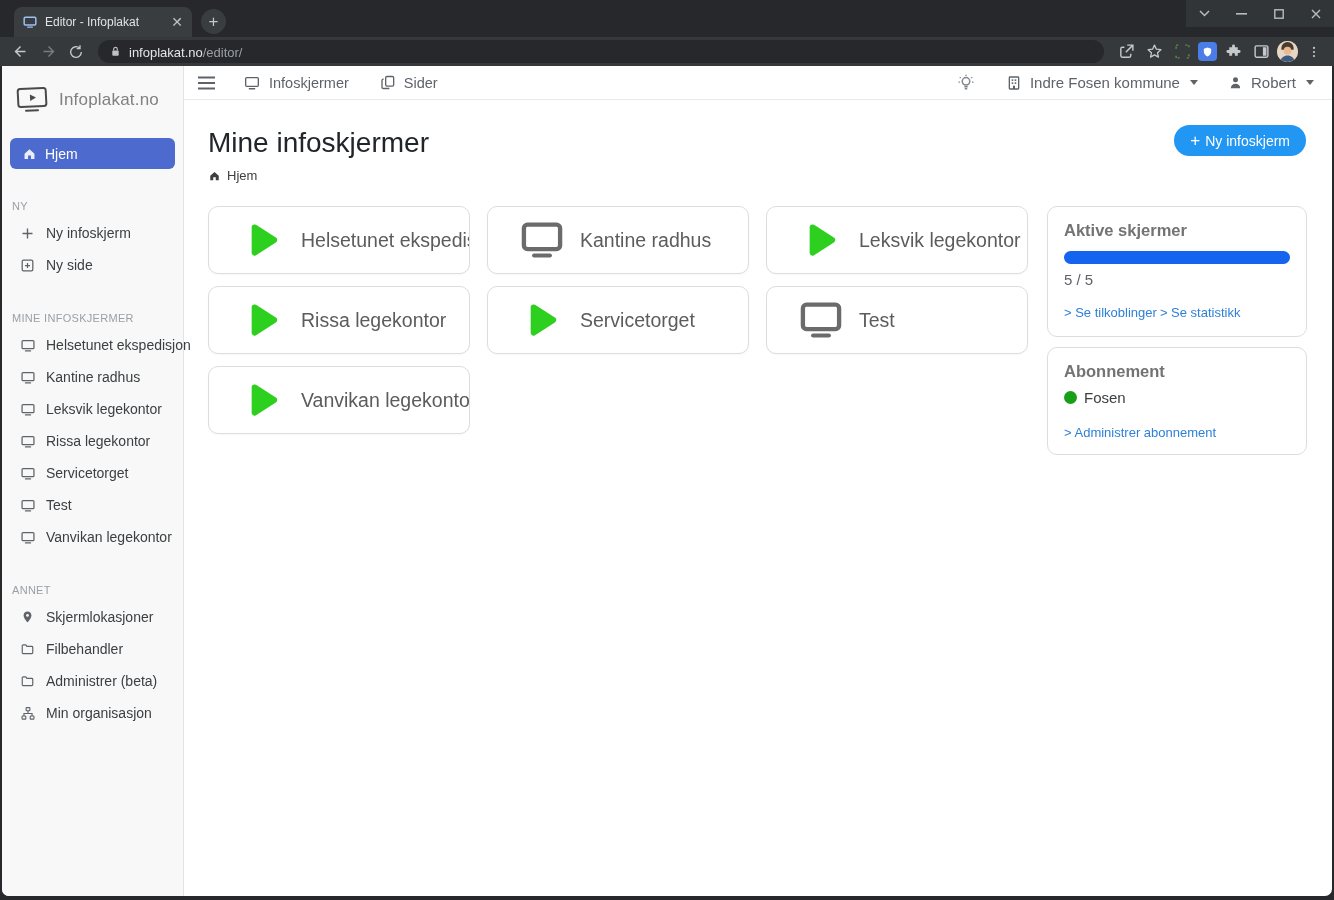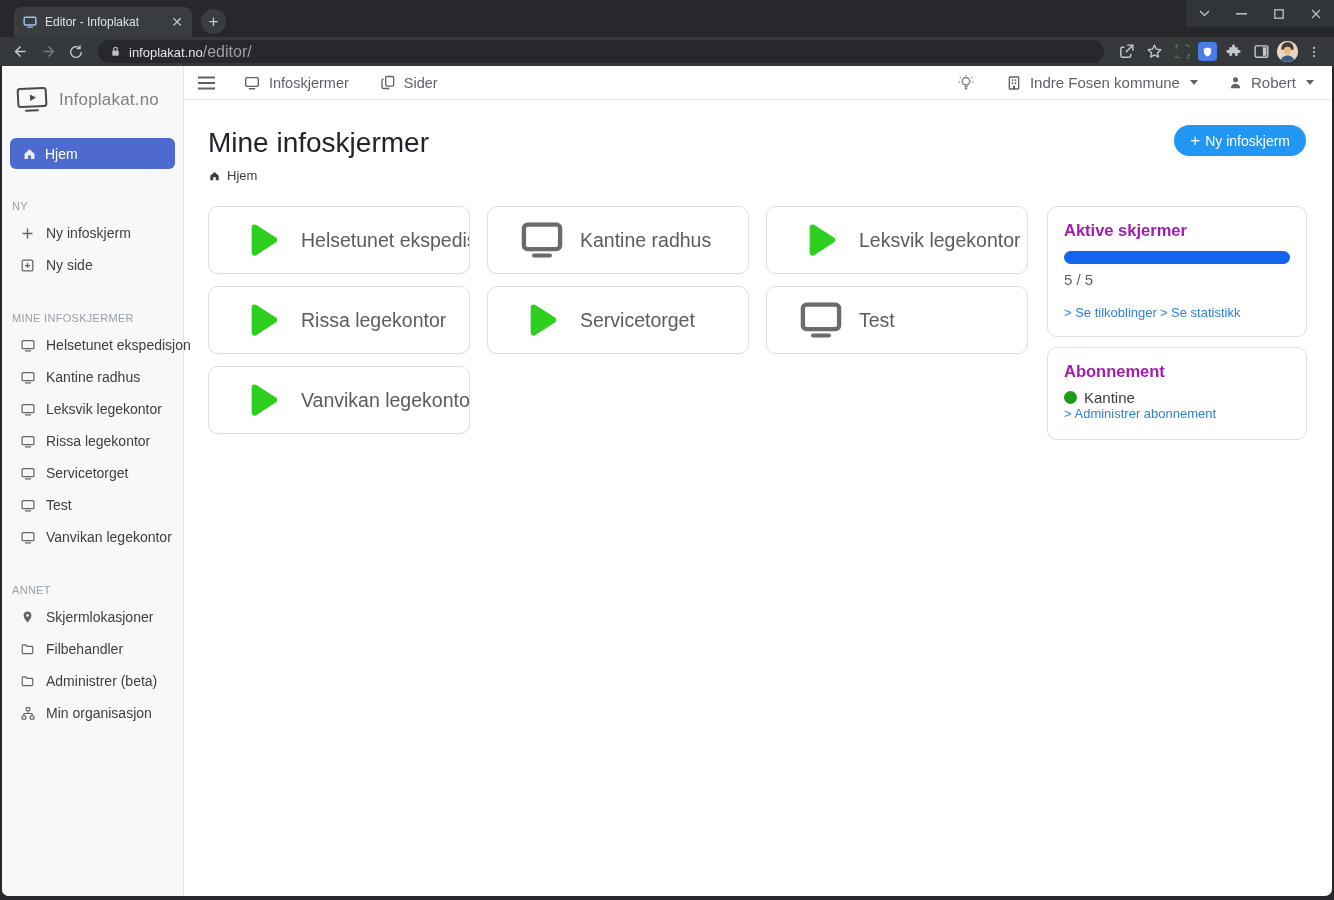--- a/index.html
+++ b/index.html
@@ -13,21 +13,21 @@
   .tab-close { color:#bdc1c6; font-size:14px; line-height:1; cursor:default; }
   .newtab-btn { width:25px; height:25px; border-radius:50%; background:#3a3d40; color:#c4c7ca; display:flex; align-items:center; justify-content:center; font-size:17px; margin:0 0 3px 9px; }
   .win-controls { position:absolute; right:0; top:0; height:27px; display:flex; background:#323538; }
   .win-btn { width:37px; height:27px; display:flex; align-items:center; justify-content:center; color:#b9bcbf; }
 
   .toolbar { height:29px; background:#36393c; display:flex; align-items:center; padding:0 8px; gap:4px; }
   .tool-icon { width:24px; height:24px; display:flex; align-items:center; justify-content:center; color:#c6c9cc; flex-shrink:0; }
   .tool-icon.disabled { color:#797c7f; }
   .urlbar { flex:1; height:23px; background:#26282b; border-radius:12px; display:flex; align-items:center; gap:8px; padding:0 12px; margin:0 6px; min-width:0; }
   .url-host { font-size:13px; color:#e3e5e8; }
-  .url-path { font-size:16px; color:#9aa0a6; }
+  .url-path { font-size:13px; color:#9aa0a6; }
   .ext-shield { width:19px; height:19px; border-radius:4px; background:#4a7de8; display:flex; align-items:center; justify-content:center; }
   .avatar { width:21px; height:21px; border-radius:50%; overflow:hidden; background:#e7d6c3; display:flex; align-items:center; justify-content:center; }
 
   
   .viewport { position:absolute; left:2px; right:2px; top:66px; bottom:4px; background:#fff; border-radius:0 0 7px 7px; display:flex; overflow:hidden; }
 
   
   .sidebar { width:182px; flex-shrink:0; background:#f8f8f8; border-right:1px solid #e4e4e4; }
   .logo-row { display:flex; align-items:center; gap:10px; padding:20px 12px 0 14px; color:#4a4a4a; }
   .logo-text { font-size:17px; color:#808080; letter-spacing:.2px; }
@@ -51,28 +51,28 @@
   .new-btn { position:absolute; top:25px; right:26px; height:31px; padding:0 16px; background:#2196f3; border:none; border-radius:16px; color:#fff; font-size:14px; font-family:inherit; display:flex; align-items:center; gap:5px; cursor:pointer; }
 
   .layout-row { display:flex; margin-top:23px; gap:19px; }
   .cards-grid { display:grid; grid-template-columns:repeat(3,262px); gap:12px 17px; align-content:start; }
   .card { height:68px; background:#fff; border:1px solid #dcdde0; border-radius:10px; display:flex; align-items:center; padding-left:30px; overflow:hidden; cursor:pointer; box-shadow:0 1px 2px rgba(0,0,0,.03); }
   .card-icon { width:48px; display:flex; align-items:center; justify-content:center; flex-shrink:0; }
   .card-title { margin-left:14px; font-size:19.5px; color:#5c5c5c; white-space:nowrap; overflow:hidden; }
 
   .side-col { width:260px; display:flex; flex-direction:column; gap:10px; flex-shrink:0; }
   .panel { background:#fff; border:1px solid #dcdde0; border-radius:10px; padding:14px 16px; }
-  .panel-title { font-size:16.5px; font-weight:700; color:#a21caf; }
+  .panel-title { font-size:16.5px; font-weight:700; color:#737373; }
   .progress { margin-top:11px; height:13px; border-radius:7px; background:#1464ef; }
   .progress-count { margin-top:7px; font-size:15px; color:#5f6368; }
   .panel-links { margin-top:17px; display:flex; flex-direction:row; gap:3px; }
   .panel-link { font-size:13px; color:#2e80d8; cursor:pointer; text-decoration:none; }
   .status-row { margin-top:8px; display:flex; align-items:center; gap:7px; font-size:15px; color:#3c4043; }
   .status-dot { width:13px; height:13px; border-radius:50%; background:#17a017; }
-  .panel.subscription .panel-link { display:block; }
+  .panel.subscription .panel-link { margin-top:19px; display:block; }
 </style>
 </head>
 <body>
 
 <div class="tabstrip">
   <div class="tab">
     <span style="display:flex;">
       <svg width="14" height="14" viewBox="0 0 24 24">
           <rect x="2" y="4" width="20" height="13" rx="2" fill="none" stroke="#9ec1f5" stroke-width="2.5"></rect>
           <rect x="7" y="19.5" width="10" height="2.5" rx="1" fill="#9ec1f5"></rect>
@@ -481,21 +481,21 @@
             <div class="panel-links">
               <a class="panel-link">&gt; Se tilkoblinger</a>
               <a class="panel-link">&gt; Se statistikk</a>
             </div>
           </div>
 
           <div class="panel subscription" style="min-height:93px;">
             <div class="panel-title">Abonnement</div>
             <div class="status-row">
               <span class="status-dot"></span>
-              <span>Kantine</span>
+              <span>Fosen</span>
             </div>
             <a class="panel-link">&gt; Administrer abonnement</a>
           </div>
         </div>
       </div>
     </div>
   </div>
 </div>
 
 </body></html>

